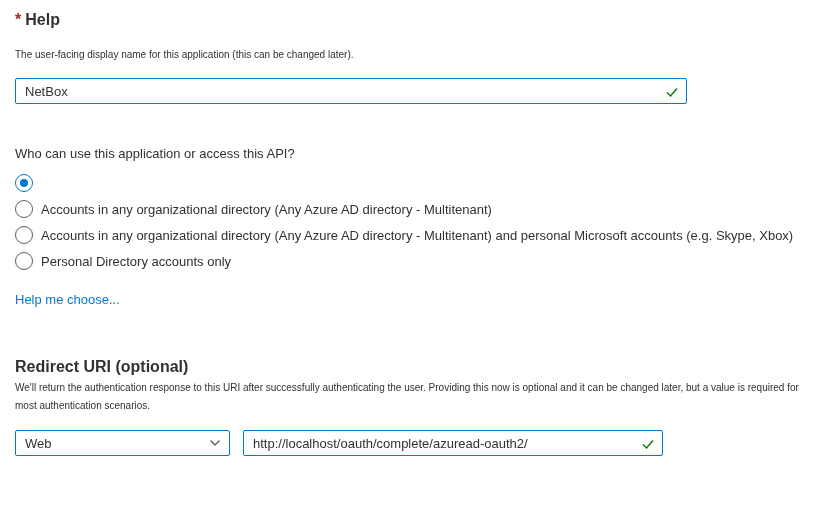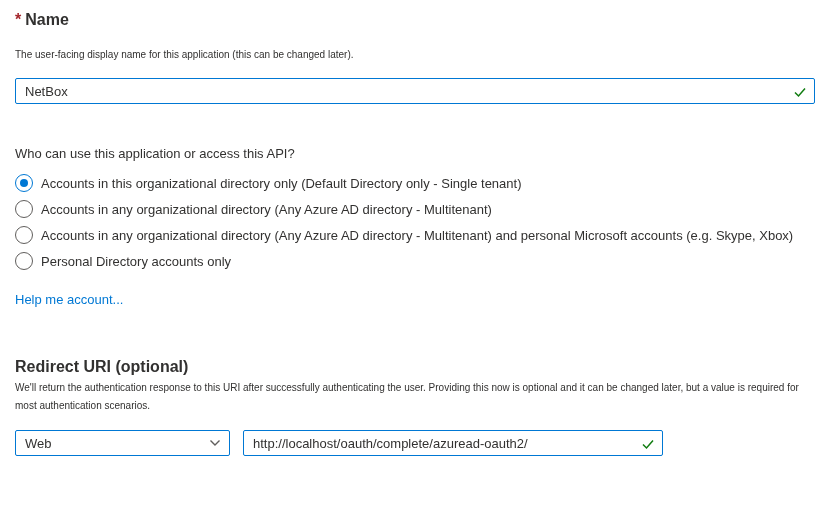--- a/index.html
+++ b/index.html
@@ -37,21 +37,21 @@
   .input-wrap {
     position: relative;
     margin-top: 14px;
     height: 26px;
     border: 1px solid var(--accent, #0078d4);
     border-radius: 2px;
     background: #fff;
     display: flex;
     align-items: center;
   }
-  .input-wrap.full { width: 800px; }
+  .input-wrap.full { width: 672px; }
   .text-input {
     border: none; outline: none;
     flex: 1; height: 100%;
     font-family: inherit; font-size: 13px;
     color: var(--text, #323130);
     padding: 0 28px 0 9px;
     background: transparent;
   }
   .check-icon {
     position: absolute;
@@ -122,51 +122,50 @@
   }
   .chevron-icon { color: var(--chevron, #605e5c); }
   .input-wrap.uri { width: 420px; margin-top: 0; }
 </style>
 </head>
 <body>
 
 <div>
 
   <section>
-    <h2 class="section-title"><span class="required-marker">*</span><span>Name</span></h2>
+    <h2 class="section-title"><span class="required-marker">*</span><span>Help</span></h2>
     <p class="description">The user-facing display name for this application (this can be changed later).</p>
     <div class="input-wrap full">
       <input class="text-input" type="text" value="NetBox" style="">
       <svg class="check-icon" width="14" height="14" viewBox="0 0 14 14">
         <path d="M2 7.5 L5.5 11 L12 3.5" fill="none" stroke="currentColor" stroke-width="1.5"></path>
       </svg>
     </div>
   </section>
 
   <section class="section-account-types">
     <p class="question">Who can use this application or access this API?</p>
     <div class="radio-list">
         <div class="radio-row selected">
           <span class="radio-circle"></span>
-          <span class="radio-label">Accounts in this organizational directory only (Default Directory only - Single tenant)</span>
         </div>
         <div class="radio-row">
           <span class="radio-circle"></span>
           <span class="radio-label">Accounts in any organizational directory (Any Azure AD directory - Multitenant)</span>
         </div>
         <div class="radio-row">
           <span class="radio-circle"></span>
           <span class="radio-label">Accounts in any organizational directory (Any Azure AD directory - Multitenant) and personal Microsoft accounts (e.g. Skype, Xbox)</span>
         </div>
         <div class="radio-row">
           <span class="radio-circle"></span>
           <span class="radio-label">Personal Directory accounts only</span>
         </div>
       </div>
-    <a class="help-link" href="#">Help me account...</a>
+    <a class="help-link" href="#">Help me choose...</a>
   </section>
 
   <section class="section-redirect">
     <h2 class="section-title">Redirect URI (optional)</h2>
     <p class="description">We'll return the authentication response to this URI after successfully authenticating the user. Providing this now is optional and it can be changed later, but a value is required for most authentication scenarios.</p>
     <div class="controls-row">
       <div class="select-box">
         <span>Web</span>
         <svg class="chevron-icon" width="12" height="12" viewBox="0 0 12 12">
           <polyline points="1.5,3.5 6,8 10.5,3.5" fill="none" stroke="currentColor" stroke-width="1.4"></polyline>

